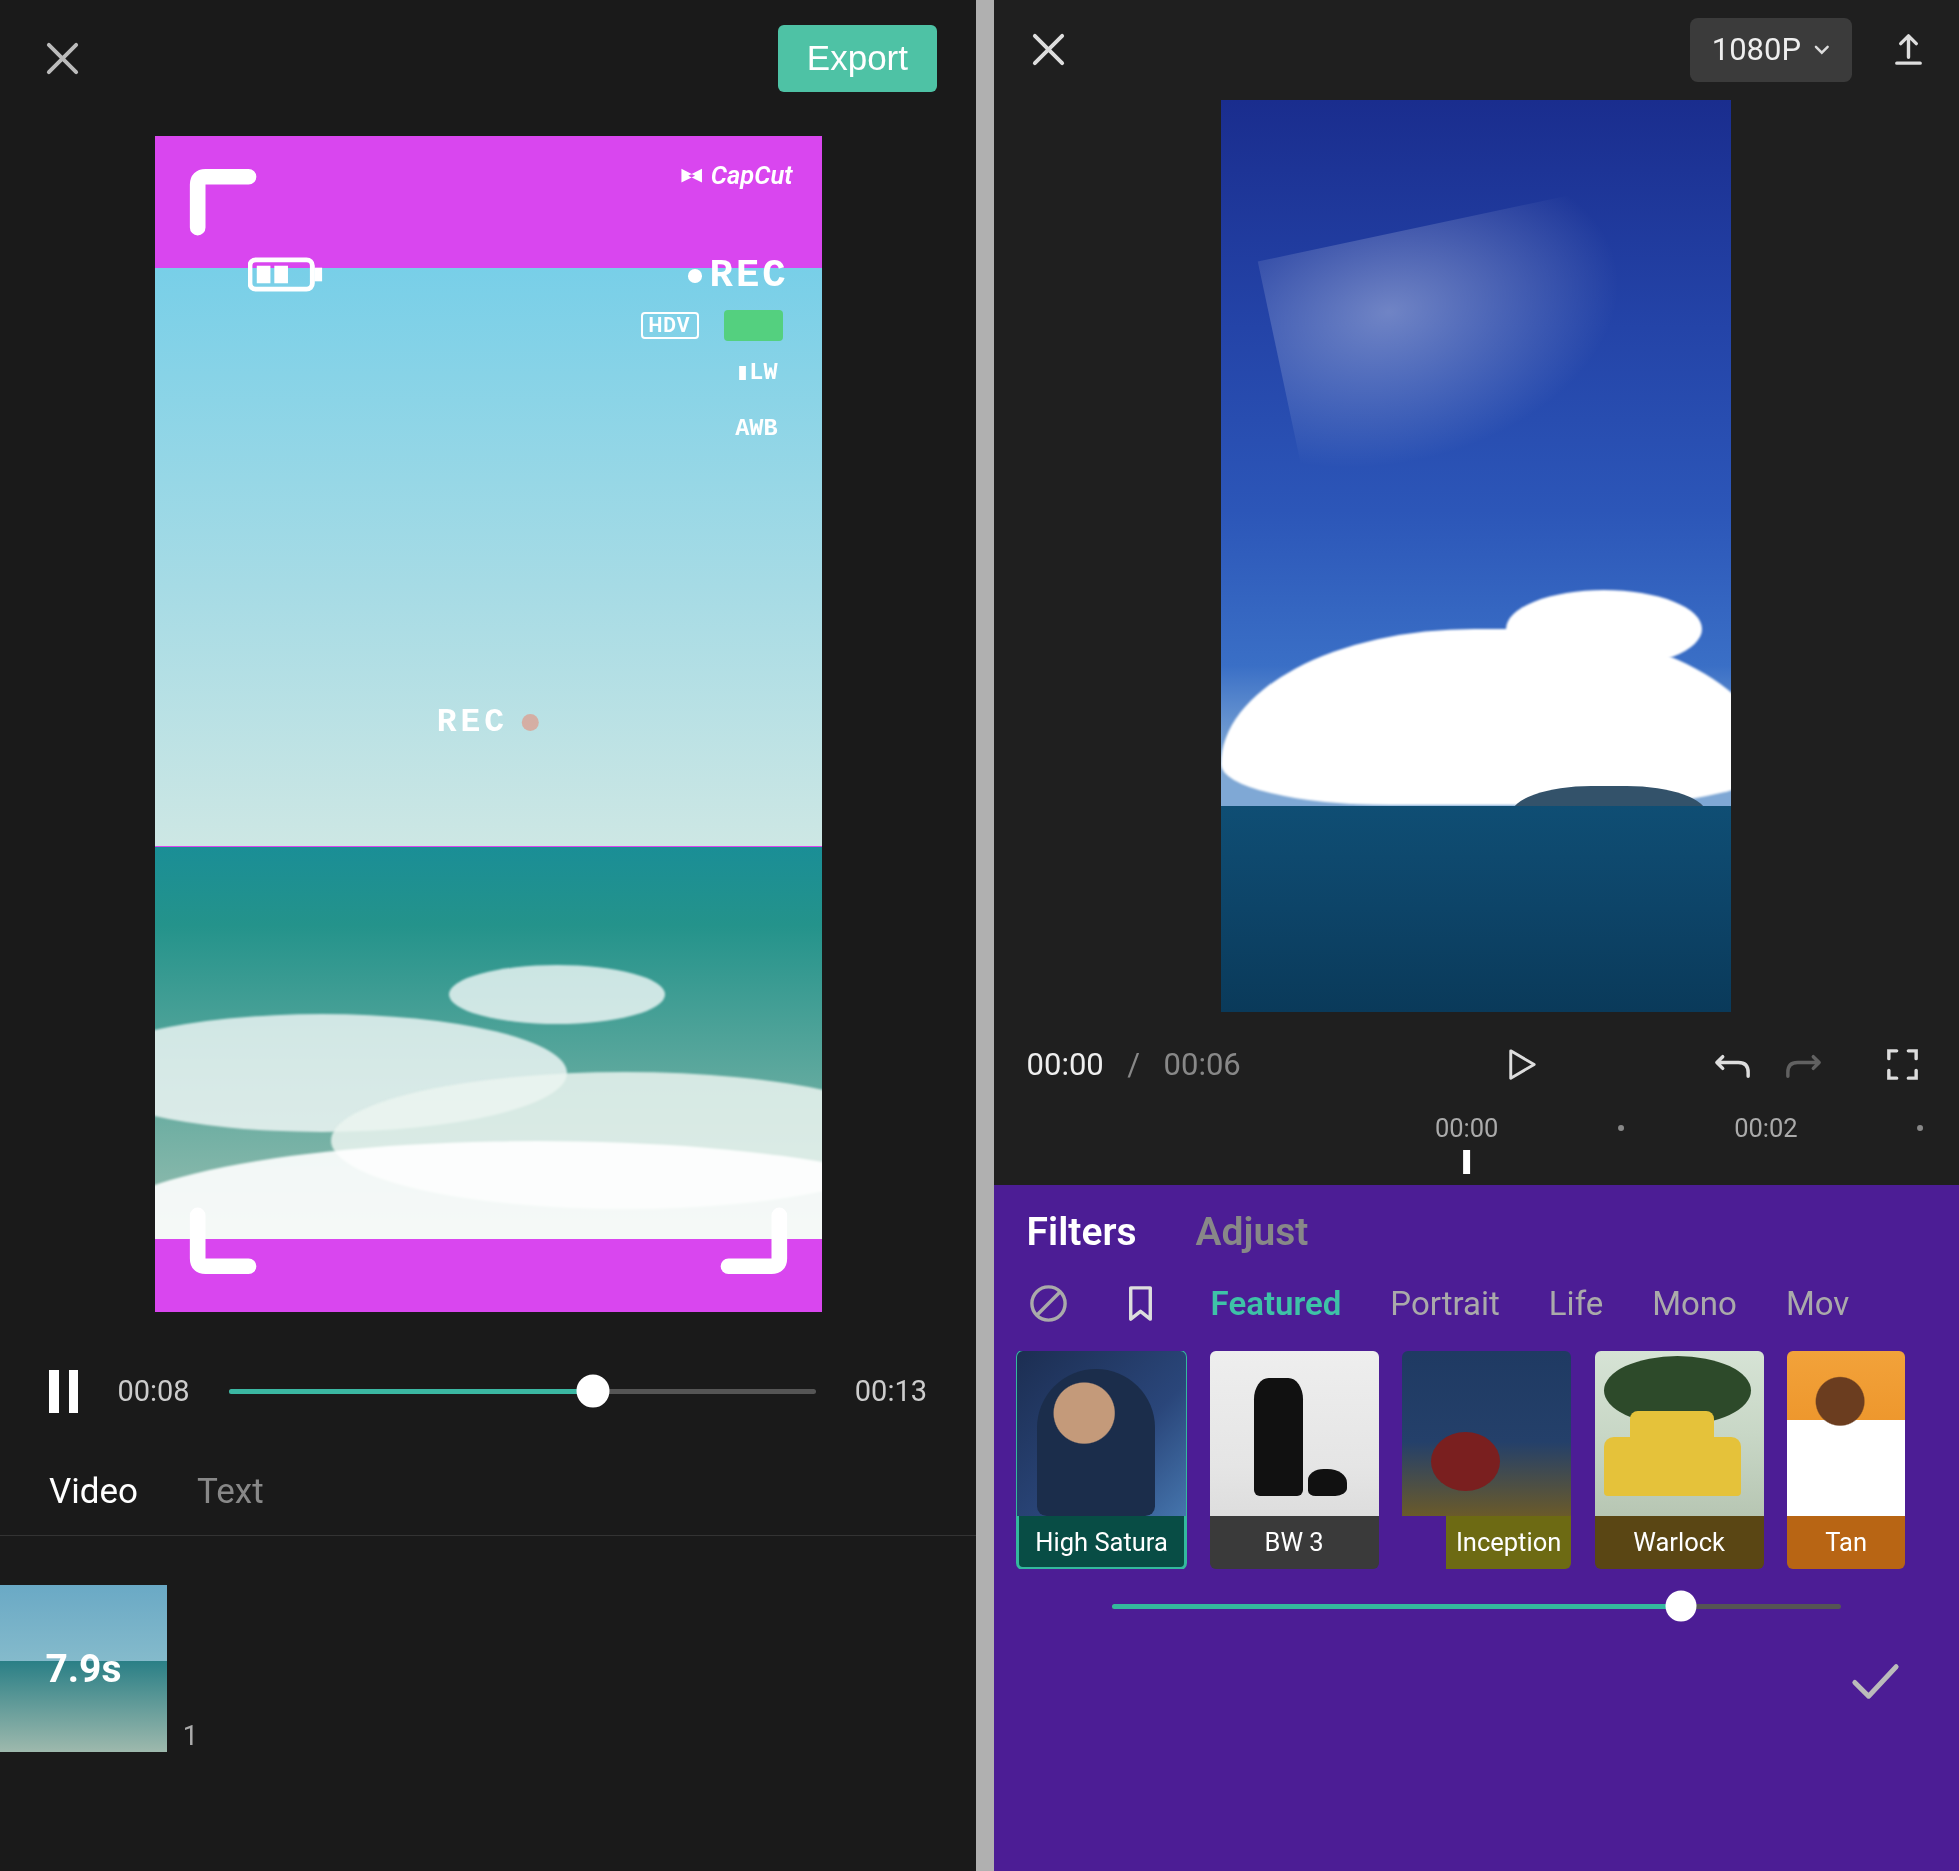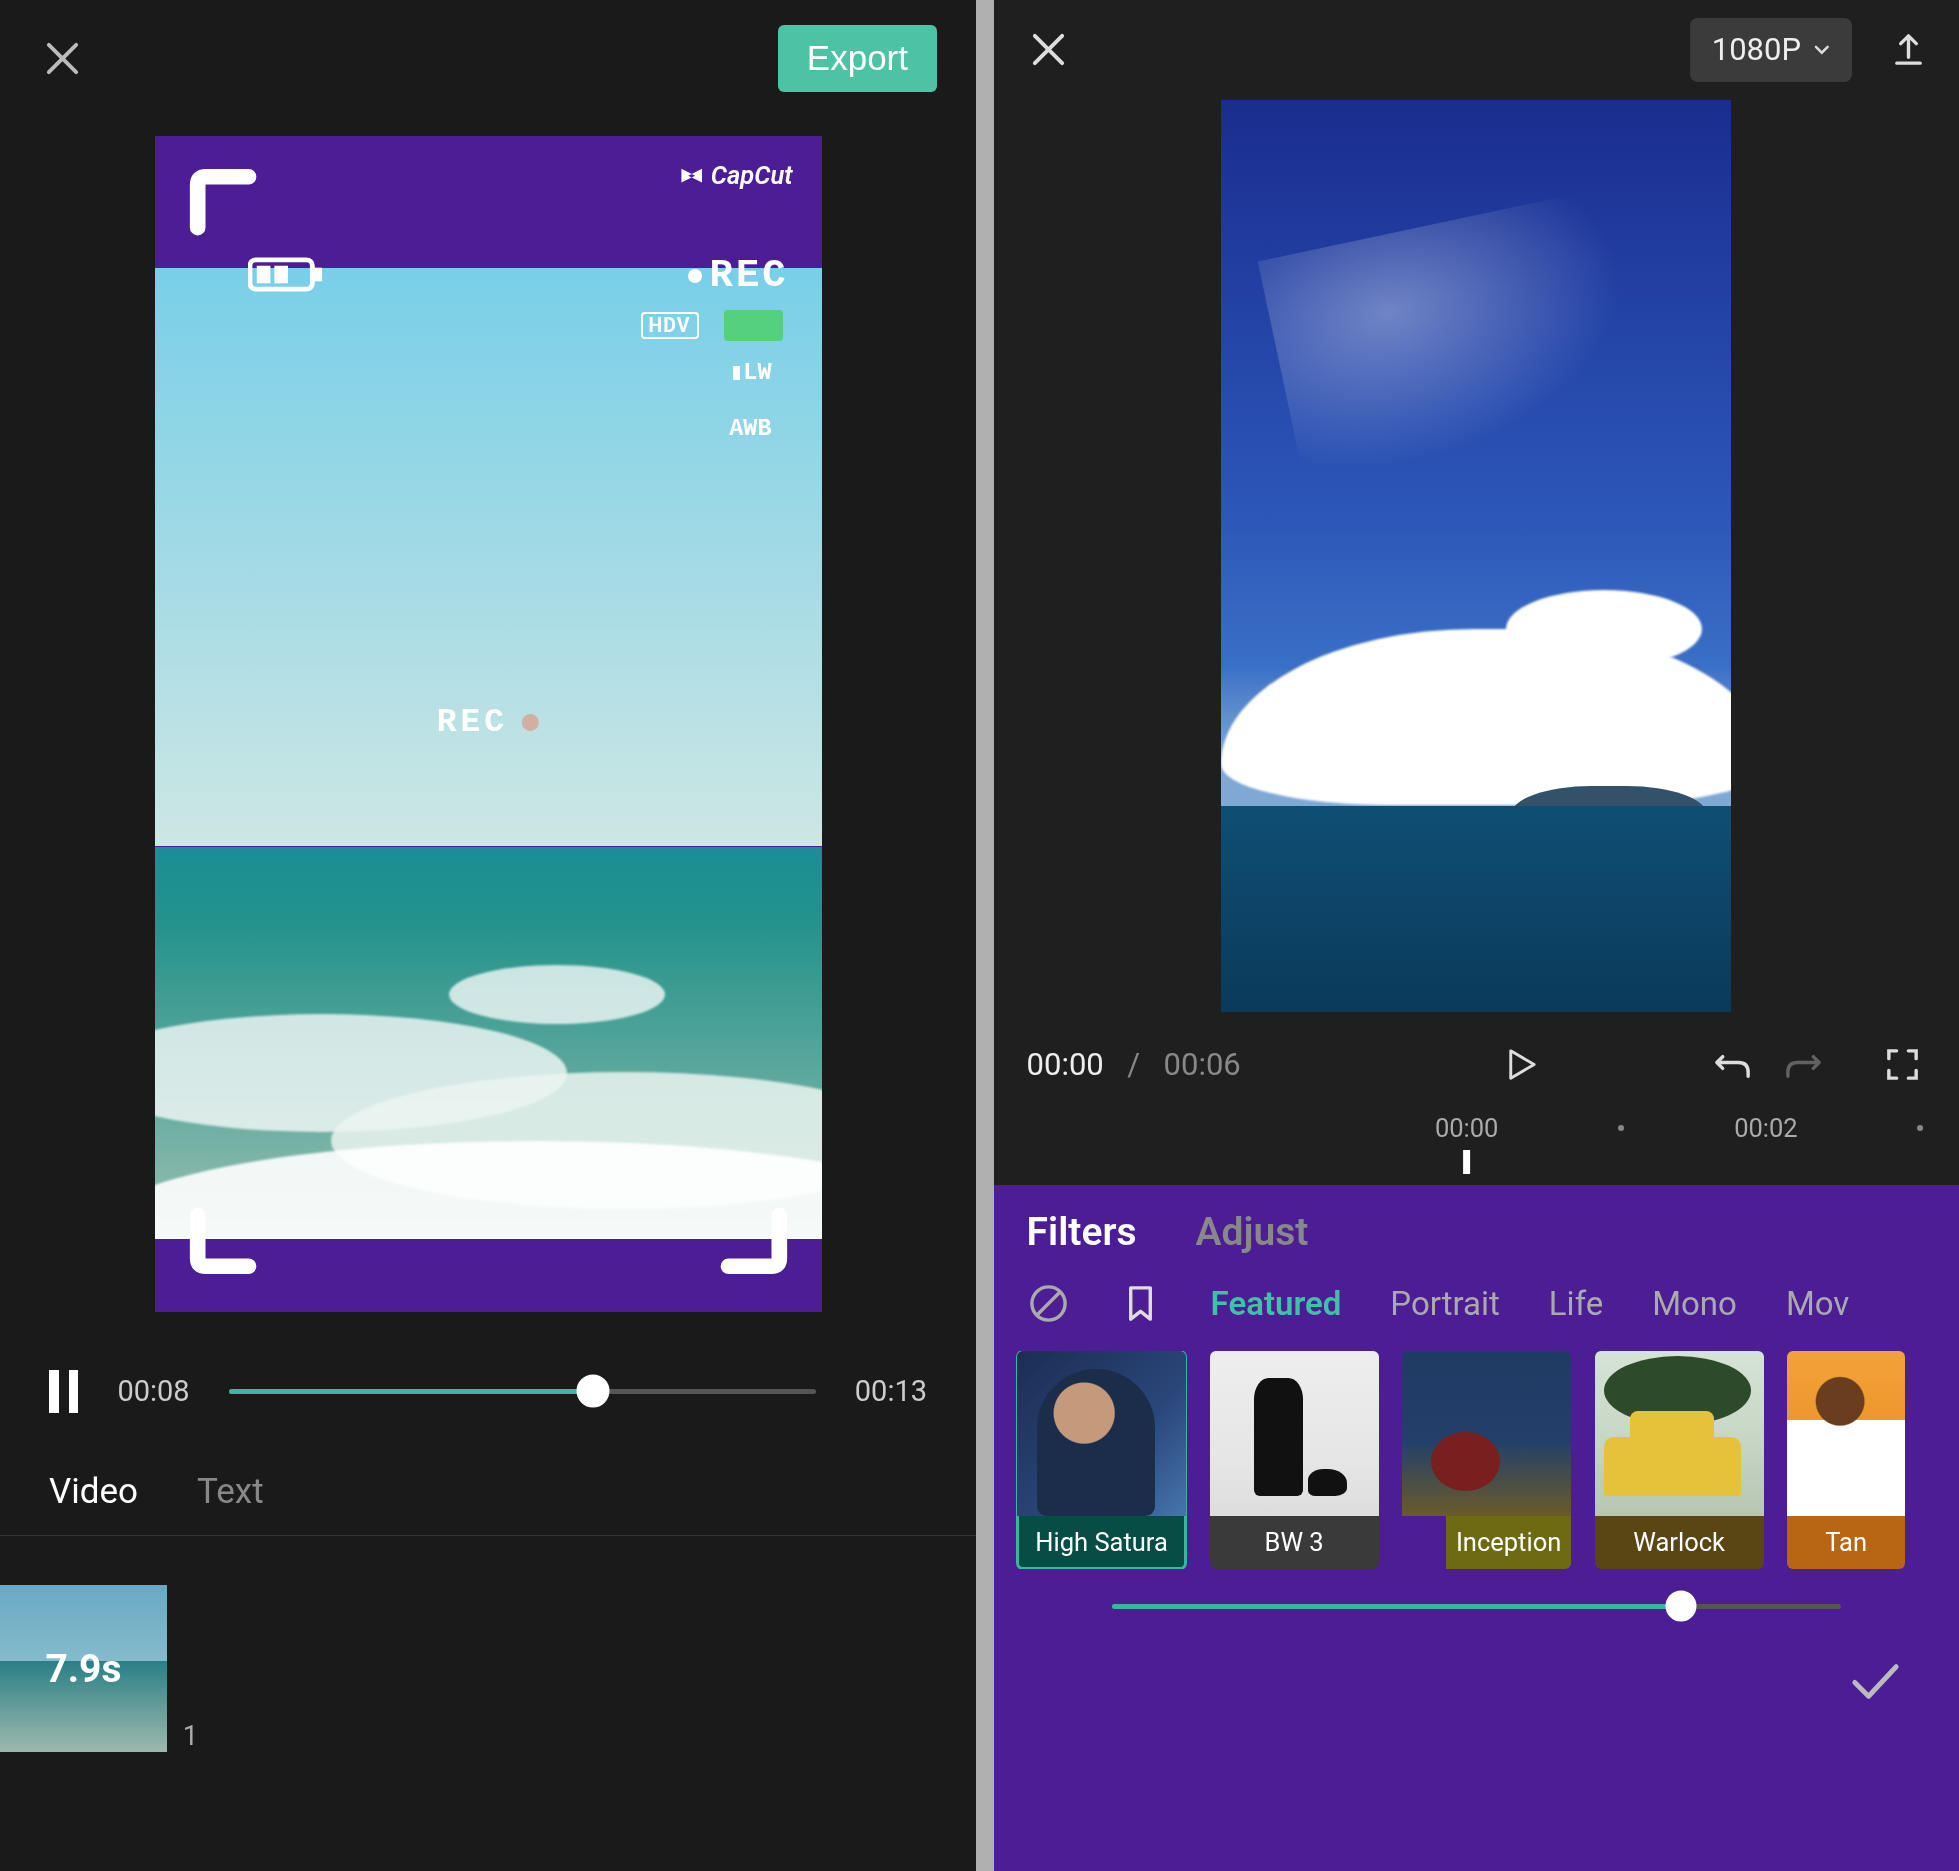--- a/index.html
+++ b/index.html
@@ -40,21 +40,21 @@
     border: none;
     border-radius: 5.9px;
     cursor: pointer;
   }
 
   
   .left-preview {
     width: 667px;
     height: 1176px;
     margin: 19.6px auto 29px auto;
-    background: #4c1d95;
+    background: #d946ef;
     position: relative;
     overflow: hidden;
   }
   .preview-sky {
     position: absolute;
     top: 132px; left: 0; right: 0; height: 578px;
     background: linear-gradient(180deg,#78cfe8 0%, #a6dbe5 55%, #cde7e4 100%);
   }
   .preview-sea {
     position: absolute;
@@ -76,21 +76,21 @@
   .corner.br { bottom:34px; right:29px;}
 
   .capcut-logo { position:absolute; top:24.5px; right:29px; color:#fff; font-size:25.5px; font-style:italic; font-weight:600; display:flex; align-items:center; gap:5.9px;}
   .capcut-logo svg { width:27.4px; height:27.4px;}
 
   .battery { position:absolute; top:118px; left:93px; }
   .rec-badge { position:absolute; top:118px; right:33px; color:#fff; font-size:39px; font-weight:700; letter-spacing:2.9px; font-family:"Courier New",monospace; display:flex; align-items:center;}
   .rec-dot { width:13.7px; height:13.7px; background:#fff; border-radius:50%; margin-right:7.8px;}
   .hdv-badge { position:absolute; top:176px; right:123px; border:2.9px solid #fff; color:#fff; font-size:19.6px; font-weight:700; padding:0 5.9px; border-radius:3.9px; letter-spacing:1px;}
   .tape-icon { position:absolute; top:174px; right:39px; width:59px; height:31px; background:#54d07f; border-radius:3.9px;}
-  .lw-text,.awb-text { position:absolute; right:50px; color:#fff; font-size:23.5px; font-weight:700; font-family:"Courier New",monospace;}
+  .lw-text,.awb-text { position:absolute; right:44px; color:#fff; font-size:23.5px; font-weight:700; font-family:"Courier New",monospace;}
   .lw-text { top:221px;}
   .awb-text { top:255px;margin-top:24px;}
   .rec-center { position:absolute; top:568px; left:50%; transform:translateX(-50%); color:#fff; font-size:33px; font-weight:600; letter-spacing:3.9px; font-family:"Courier New",monospace; display:flex; align-items:center; gap:13.7px;}
   .rec-center-dot { width:17.6px; height:17.6px; border-radius:50%; background:rgba(230,140,120,0.6);}
 
   
   .left-controls {
     display:flex; align-items:center; gap:39px;
     padding: 29px 49px;
   }

